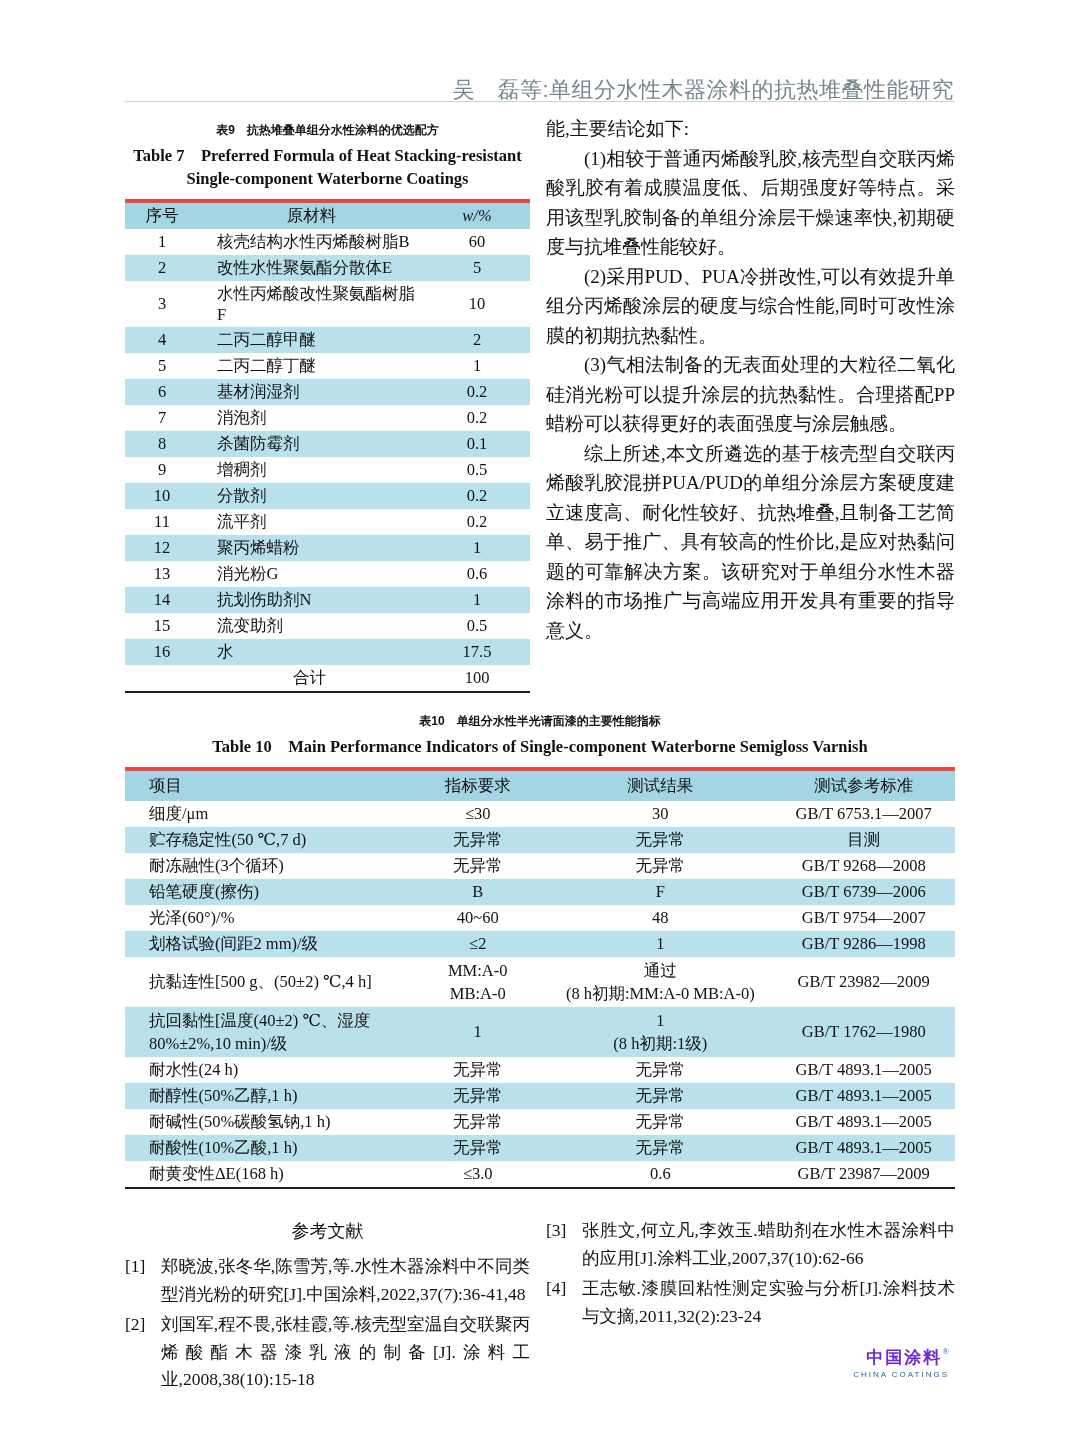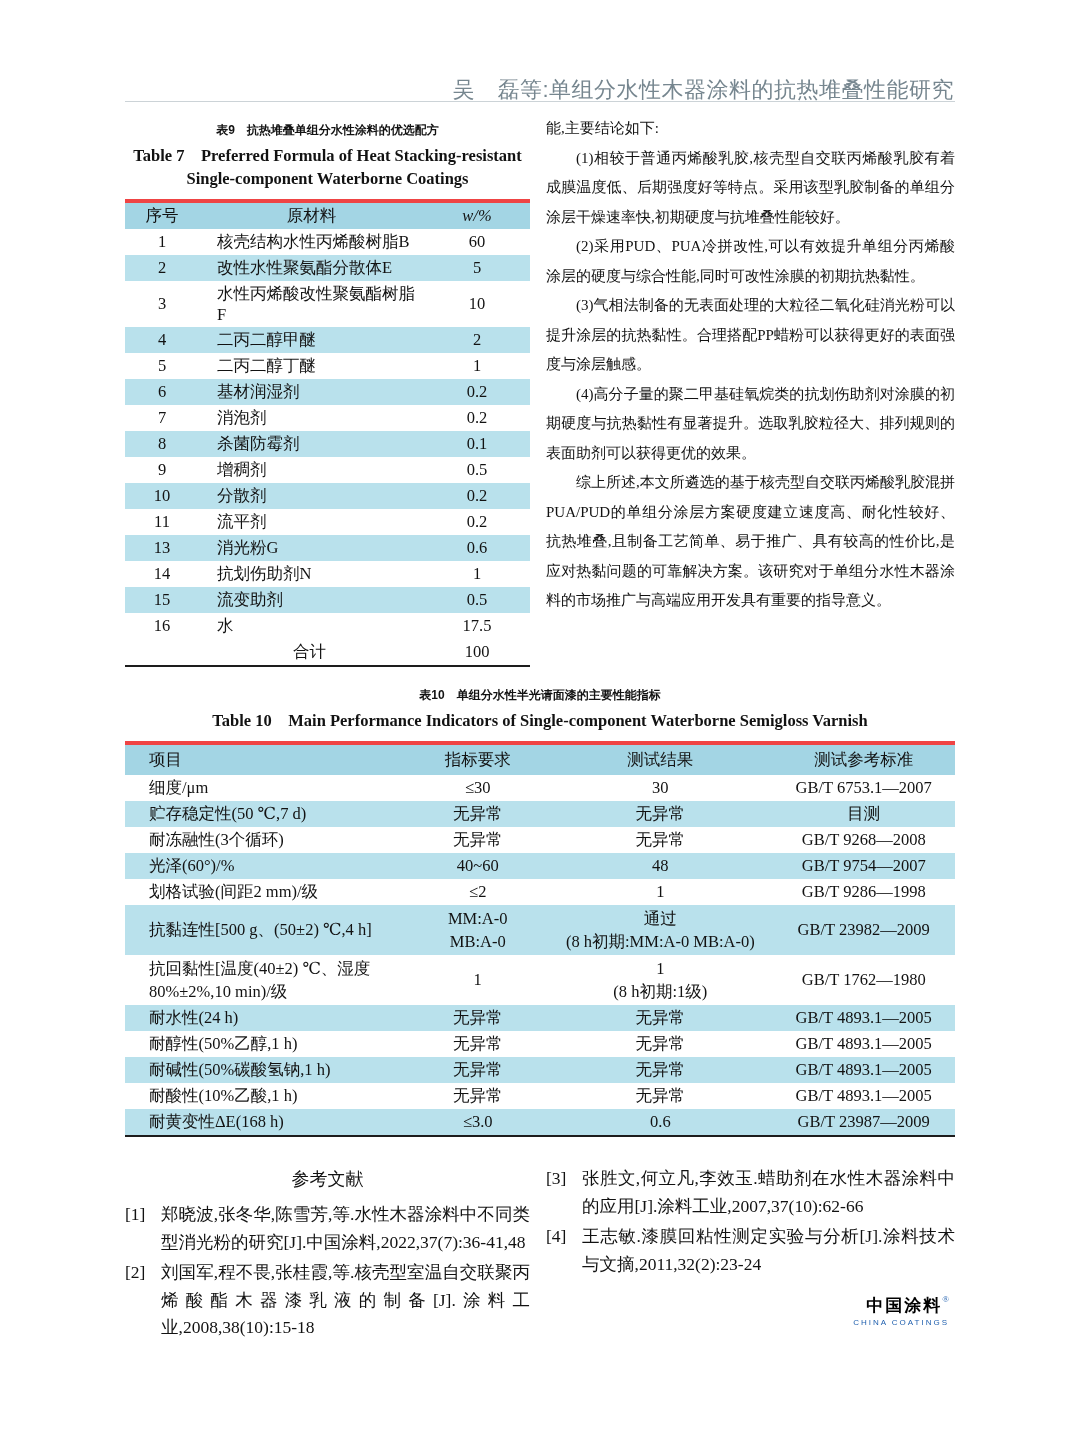--- a/index.html
+++ b/index.html
@@ -37,34 +37,34 @@
   .t9 tfoot td:nth-child(2){text-align:center;padding-left:0;}
 
   .t10 .c-item{width:34%;text-align:left;padding-left:24px;}
   .t10 .c-req{width:17%;}
   .t10 .c-res{width:27%;}
   .t10 .c-std{width:22%;}
   .t10 td div{line-height:23px;}
   .t10 th{height:26px;}
 
   
-  .para{font-size:15px;line-height:29.5px;text-align:justify;margin:0;}
+  .para{font-size:19px;line-height:29.5px;text-align:justify;margin:0;}
   .para.indent{text-indent:2em;}
 
   
   .refs{display:flex;gap:16px;margin-top:28px;}
   .refs-heading{font-family:"Liberation Sans","DejaVu Sans",sans-serif;font-weight:normal;
         font-size:18px;text-align:center;margin:2px 0 10px;}
   .ref{display:flex;font-size:17.5px;line-height:27.5px;margin-bottom:3px;}
   .ref-num{flex:0 0 36px;}
   .ref-text{flex:1;text-align:justify;}
 
   
   .logo{margin-top:16px;text-align:right;padding-right:6px;}
-  .logo-zh{color:#000000;font-weight:bold;font-size:17px;letter-spacing:2px;
+  .logo-zh{color:#6d28d9;font-weight:bold;font-size:17px;letter-spacing:2px;
         font-family:"Liberation Sans","DejaVu Sans",sans-serif;}
   .logo-mark{font-size:9px;vertical-align:top;color:#1f5fae;}
   .logo-en{color:#1f5fae;font-size:8px;letter-spacing:2px;margin-top:1px;
         font-family:"Liberation Sans","DejaVu Sans",sans-serif;}
 
   
   .footer{position:absolute;top:1372px;right:125px;display:flex;align-items:center;gap:10px;}
   .footer-names{text-align:right;}
   .footer-zh{font-family:"Liberation Sans","DejaVu Sans",sans-serif;font-weight:bold;
         font-size:19px;color:#41607e;letter-spacing:1px;}
@@ -147,20 +147,25 @@
                 <td>10</td>
                 <td>分散剂</td>
                 <td>0.2</td>
               </tr>
               <tr>
                 <td>11</td>
                 <td>流平剂</td>
                 <td>0.2</td>
               </tr>
               <tr>
+                <td>12</td>
+                <td>聚丙烯蜡粉</td>
+                <td>1</td>
+              </tr>
+              <tr>
                 <td>13</td>
                 <td>消光粉G</td>
                 <td>0.6</td>
               </tr>
               <tr>
                 <td>14</td>
                 <td>抗划伤助剂N</td>
                 <td>1</td>
               </tr>
               <tr>
@@ -183,21 +188,20 @@
           </tfoot>
         </table>
       </div>
 
       <div class="col-right">
         <div id="conclusions">
             <p class="para">能,主要结论如下:</p>
             <p class="para indent">(1)相较于普通丙烯酸乳胶,核壳型自交联丙烯酸乳胶有着成膜温度低、后期强度好等特点。采用该型乳胶制备的单组分涂层干燥速率快,初期硬度与抗堆叠性能较好。</p>
             <p class="para indent">(2)采用PUD、PUA冷拼改性,可以有效提升单组分丙烯酸涂层的硬度与综合性能,同时可改性涂膜的初期抗热黏性。</p>
             <p class="para indent">(3)气相法制备的无表面处理的大粒径二氧化硅消光粉可以提升涂层的抗热黏性。合理搭配PP蜡粉可以获得更好的表面强度与涂层触感。</p>
-            <p class="para indent">(4)高分子量的聚二甲基硅氧烷类的抗划伤助剂对涂膜的初期硬度与抗热黏性有显著提升。选取乳胶粒径大、排列规则的表面助剂可以获得更优的效果。</p>
             <p class="para indent">综上所述,本文所遴选的基于核壳型自交联丙烯酸乳胶混拼PUA/PUD的单组分涂层方案硬度建立速度高、耐化性较好、抗热堆叠,且制备工艺简单、易于推广、具有较高的性价比,是应对热黏问题的可靠解决方案。该研究对于单组分水性木器涂料的市场推广与高端应用开发具有重要的指导意义。</p>
           </div>
       </div>
     </div>
 
     <div style="margin-top:20px;">
       <div class="title-zh">表10　单组分水性半光请面漆的主要性能指标</div>
       <div class="title-en">Table 10　Main Performance Indicators of Single-component Waterborne Semigloss Varnish</div>
 
       <table class="data-table t10">
@@ -220,20 +224,26 @@
               <td class="c-item">贮存稳定性(50 ℃,7 d)</td>
               <td class="c-req">无异常</td>
               <td class="c-res">无异常</td>
               <td class="c-std">目测</td>
             </tr>
             <tr>
               <td class="c-item">耐冻融性(3个循环)</td>
               <td class="c-req">无异常</td>
               <td class="c-res">无异常</td>
               <td class="c-std">GB/T 9268—2008</td>
+            </tr>
+            <tr>
+              <td class="c-item">铅笔硬度(擦伤)</td>
+              <td class="c-req">B</td>
+              <td class="c-res">F</td>
+              <td class="c-std">GB/T 6739—2006</td>
             </tr>
             <tr>
               <td class="c-item">光泽(60°)/%</td>
               <td class="c-req">40~60</td>
               <td class="c-res">48</td>
               <td class="c-std">GB/T 9754—2007</td>
             </tr>
             <tr>
               <td class="c-item">划格试验(间距2 mm)/级</td>
               <td class="c-req">≤2</td>

